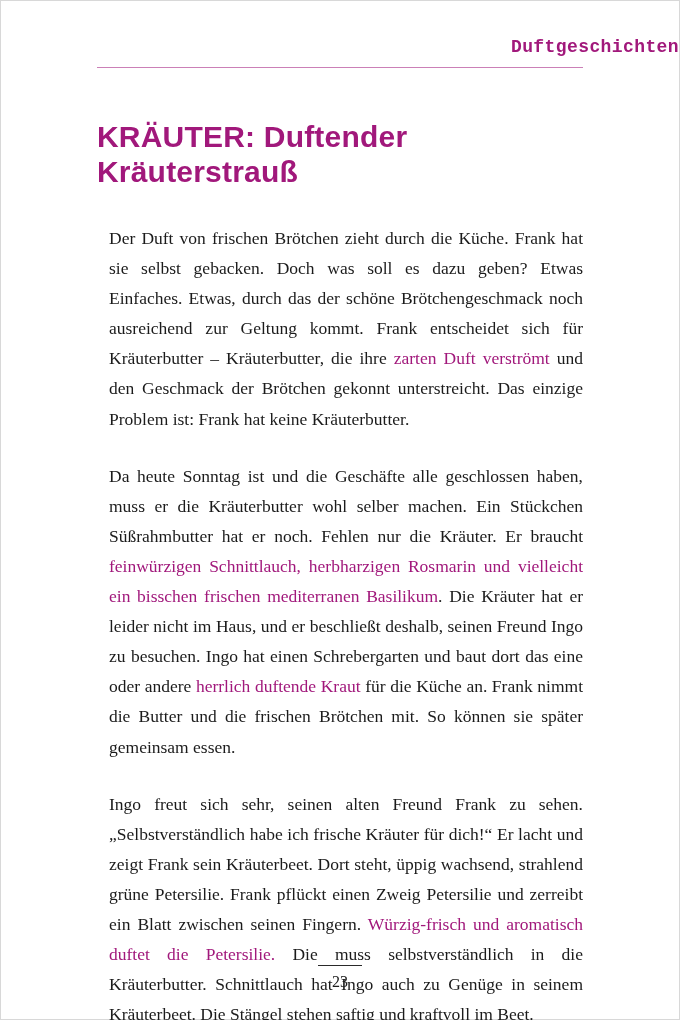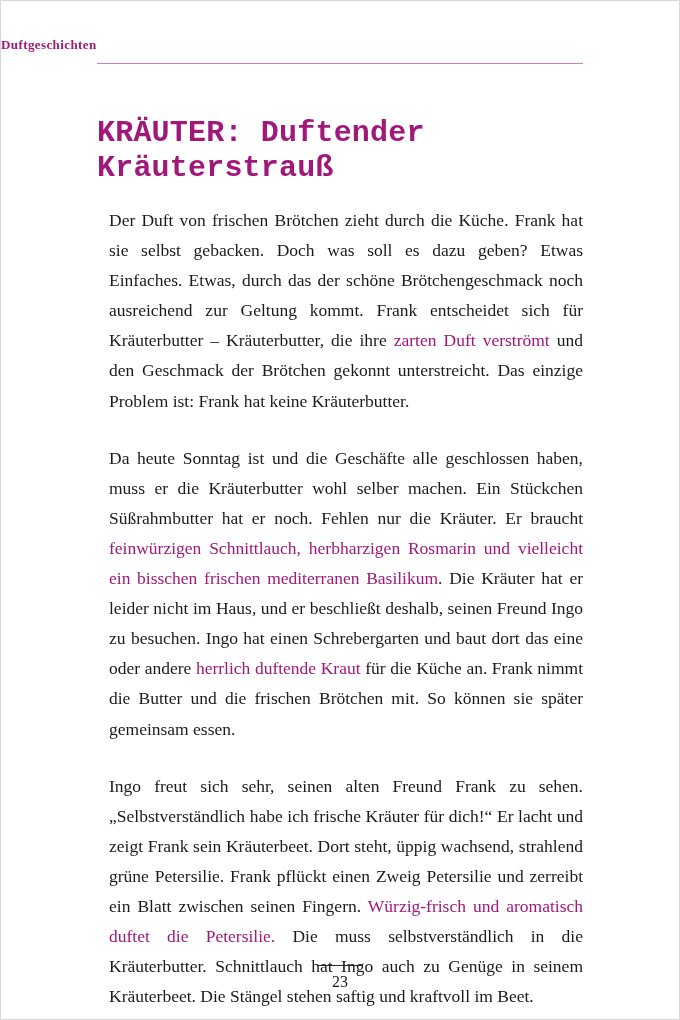--- a/index.html
+++ b/index.html
@@ -15,37 +15,37 @@
   }
   .page {
     width: 680px;
     height: 1020px;
     border: 1px solid #d8d8d8;
     position: relative;
     background: #ffffff;
   }
   .running-header {
     margin-top: 36px;
-    text-align: left;
+    text-align: right;
     color: var(--accent);
-    font-family: Liberation Serif, serif;
-    font-size: 13px;
+    font-family: Liberation Mono, monospace;
+    font-size: 18px;
     font-weight: 700;
     letter-spacing: 0.4px;
   }
   .header-rule {
     margin: 10px 96px 0 96px;
     border: none;
     border-top: 1.5px solid var(--accent);
     opacity: 0.55;
   }
   .chapter-title {
-    margin: 52px 96px 20px 96px;
+    margin: 52px 96px 34px 96px;
     color: var(--accent);
-    font-family: Liberation Mono, monospace;
+    font-family: Liberation Sans, sans-serif;
     font-size: 30px;
     font-weight: 700;
     letter-spacing: 0.2px;
     line-height: 1.15;
   }
   .body-text {
     margin: 0 96px;
     color: #1b1b1b;
     font-size: 17.5px;
     line-height: 1.72;

